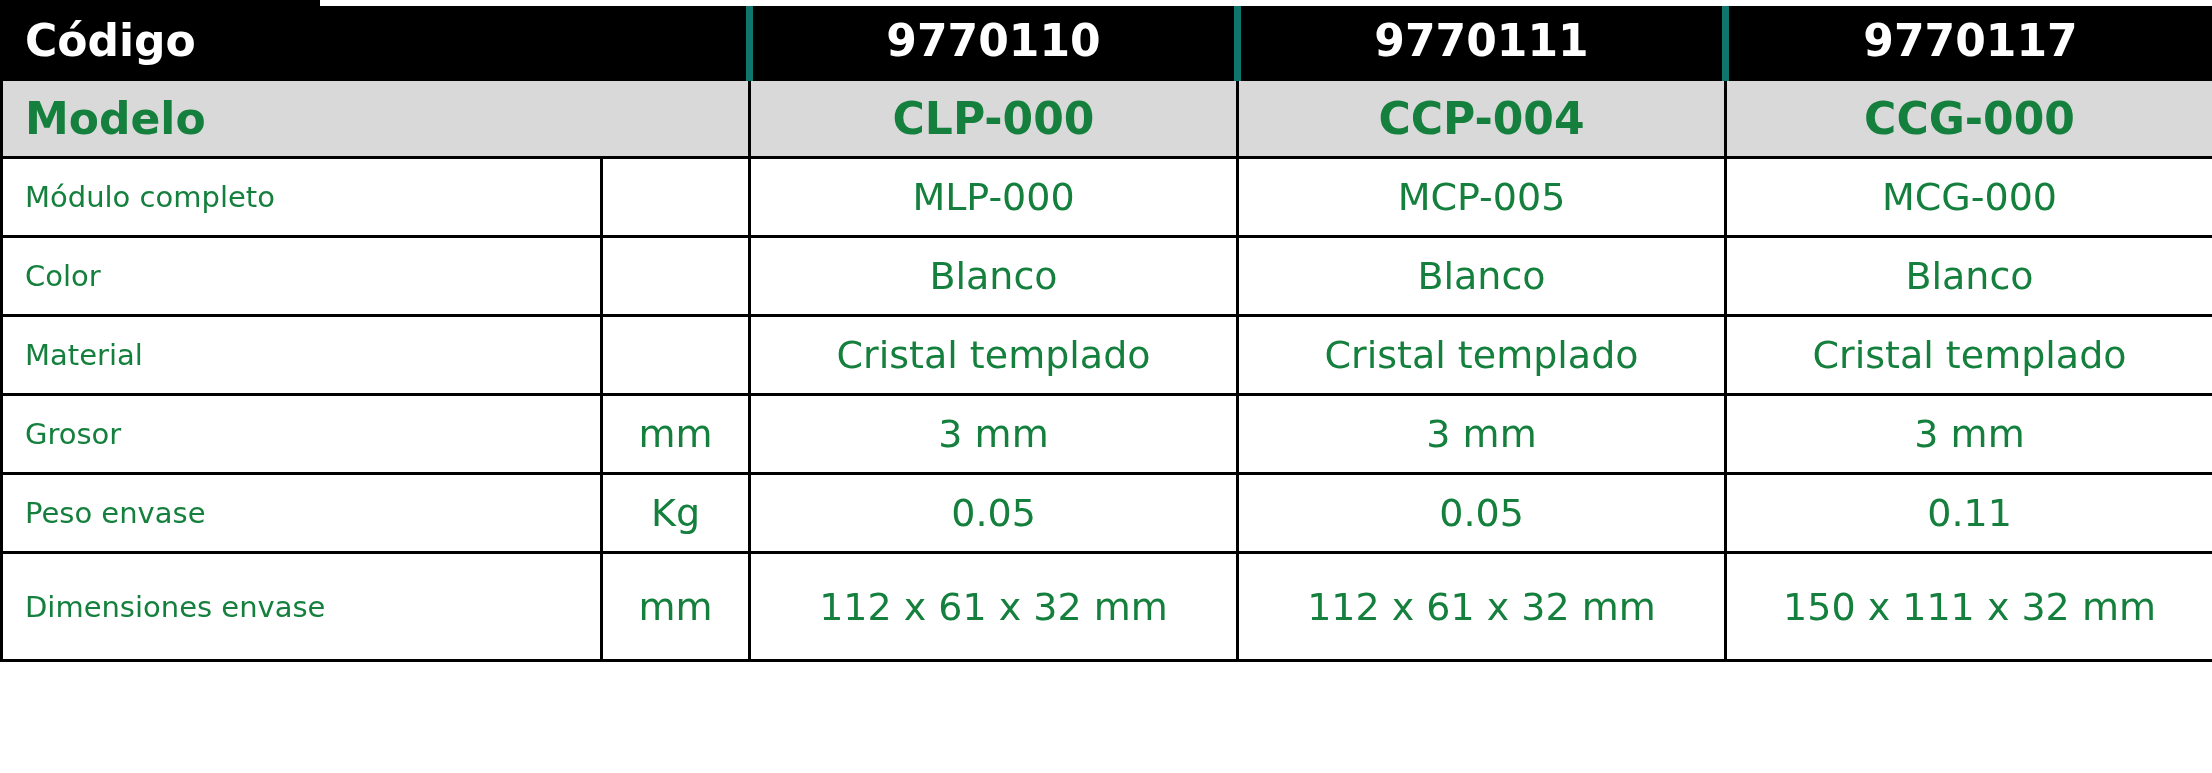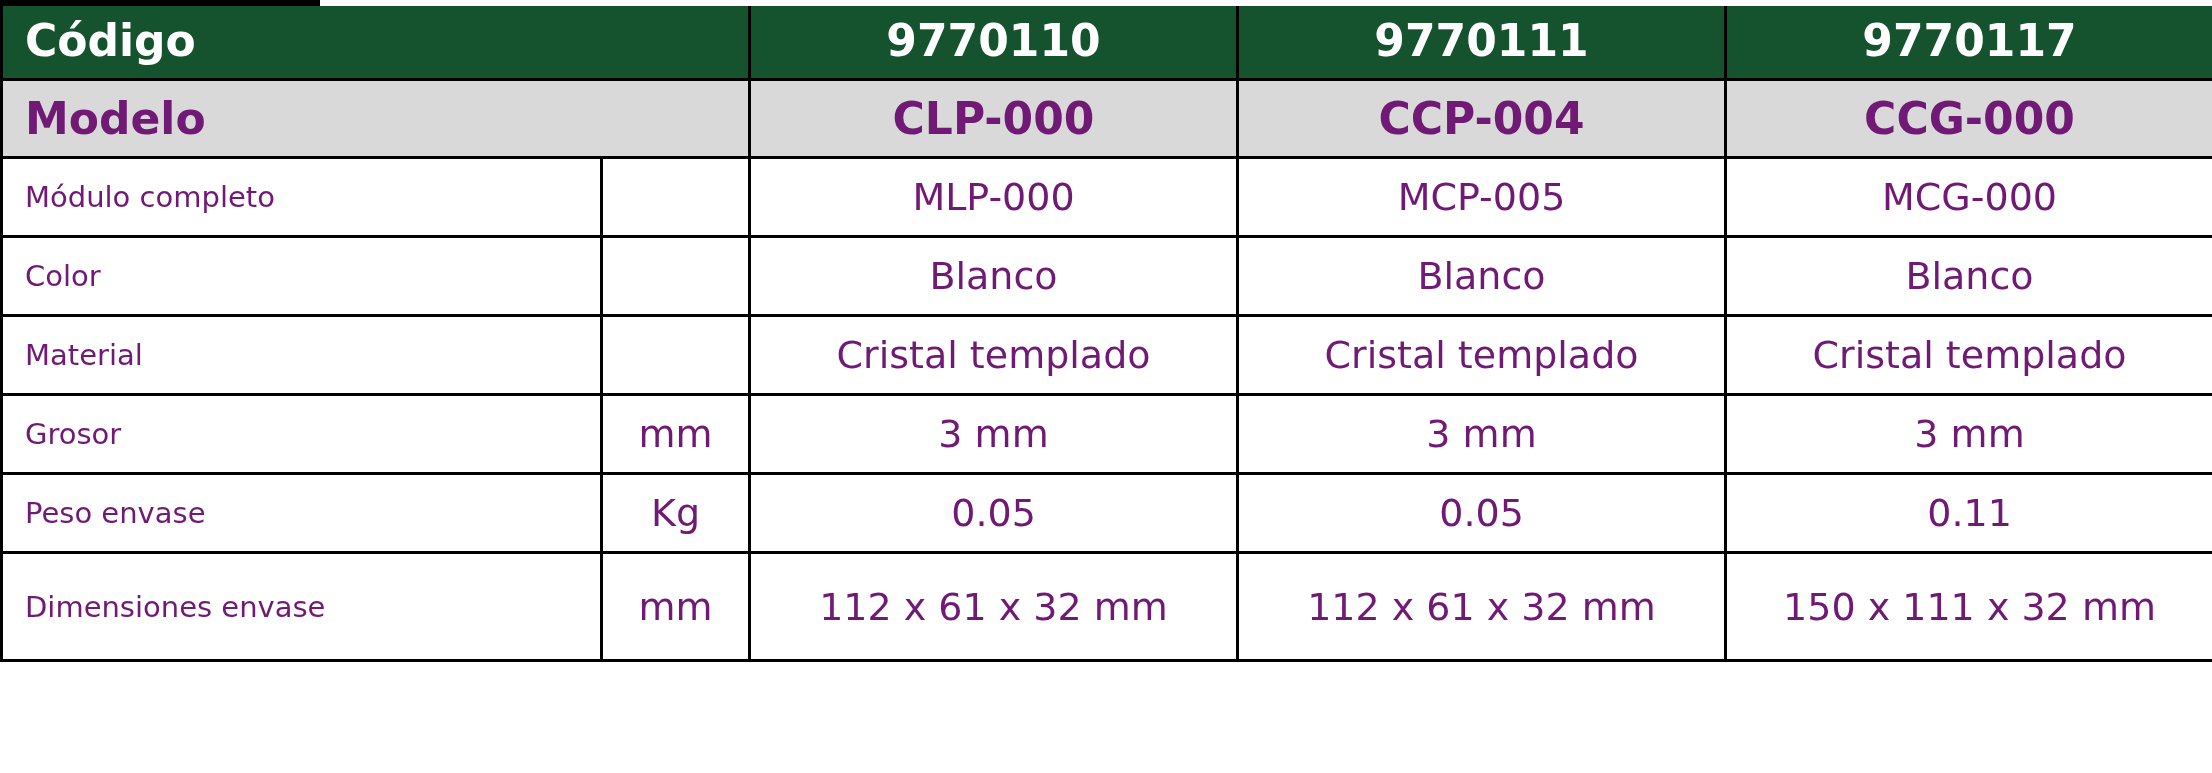--- a/index.html
+++ b/index.html
@@ -30,43 +30,43 @@
   table.spec col.c-unit  { width: 148px; }
   table.spec col.c-v1    { width: 488px; }
   table.spec col.c-v2    { width: 488px; }
   table.spec col.c-v3    { width: 488px; }
 
   table.spec td, table.spec th {
     border: 3px solid #000000;
     padding: 0 18px;
     font-size: 38px;
     font-weight: 400;
-    color: #701a75;
+    color: #15803d;
     text-align: center;
     vertical-align: middle;
     box-sizing: border-box;
     white-space: nowrap;
     overflow: hidden;
   }
 
   
   tr.row-code td {
-    background: #14532d;
+    background: #000000;
     color: #ffffff;
     font-weight: 700;
     font-size: 44px;
     height: 78px;
     border-color: #000000;
   }
   tr.row-code td.label {
     text-align: left;
     padding-left: 22px;
   }
   tr.row-code td.value {
-    border-left: 2px solid #0f766e;
+    border-left: 7px solid #0f766e;
   }
 
   
   tr.row-model td {
     background: #d9d9d9;
     font-weight: 700;
     font-size: 44px;
     height: 78px;
   }
   tr.row-model td.label {

